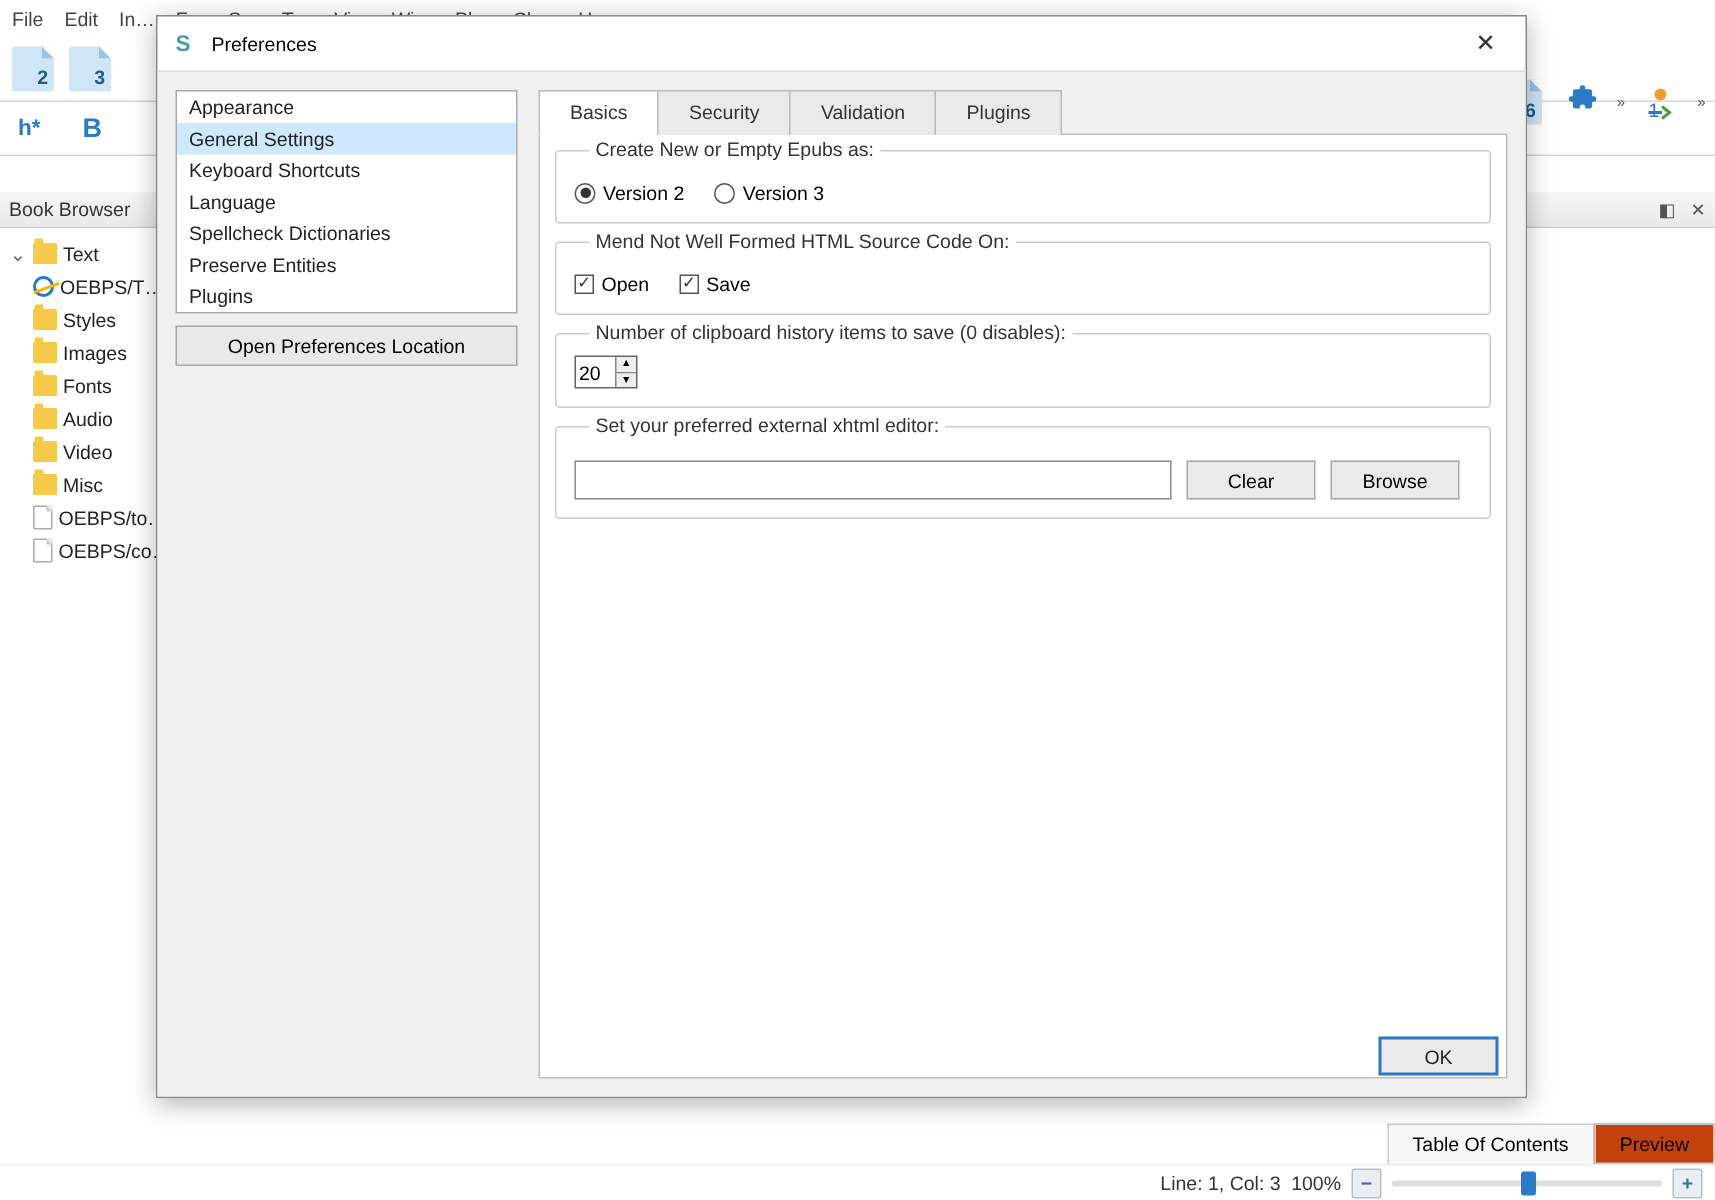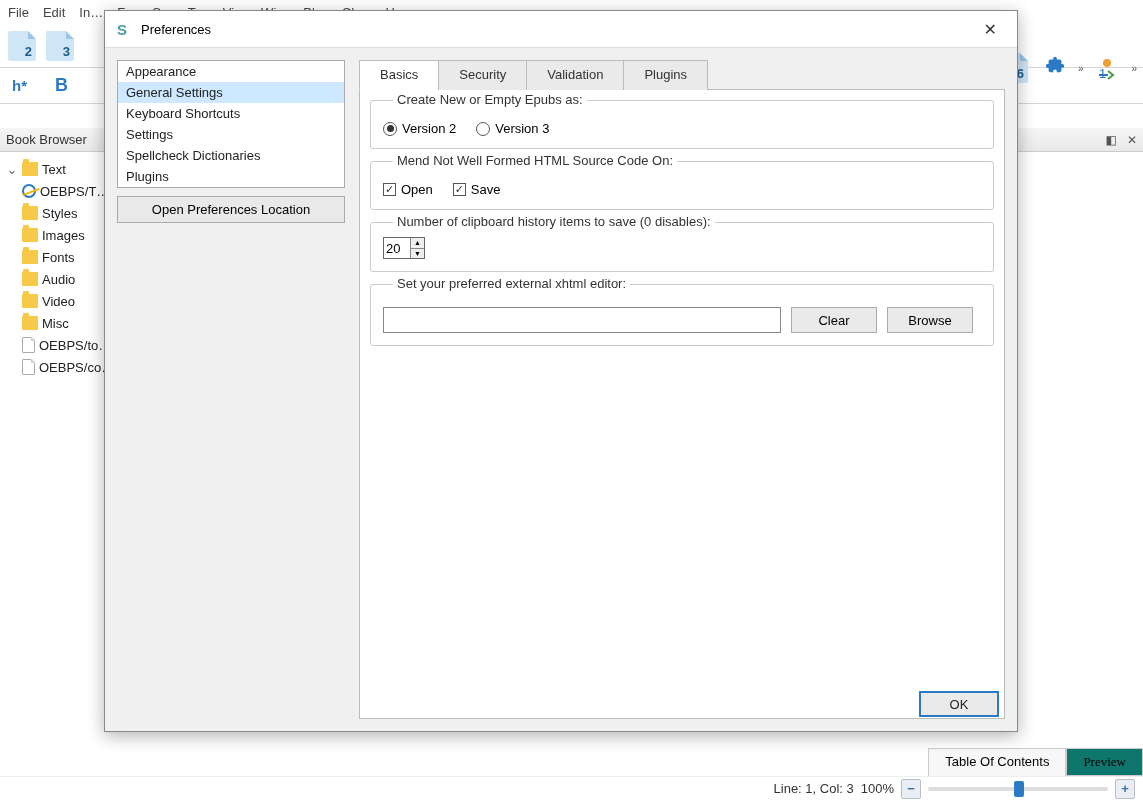--- a/index.html
+++ b/index.html
@@ -34,21 +34,21 @@
 .folder-icon::before{content:"";position:absolute;top:-3px;left:1px;width:6px;height:3px;background:#f7c948;border-radius:1px 1px 0 0;}
 .file-icon{width:13px;height:16px;background:#fff;border:1px solid #aaa;border-radius:1px;display:inline-block;position:relative;}
 .file-icon::before{content:"";position:absolute;top:-1px;right:-1px;border-top:4px solid #f0f0f0;border-left:4px solid #ccc;}
 .ie-icon{width:14px;height:14px;border:2px solid #2a7ac5;border-radius:50%;display:inline-block;position:relative;}
 .ie-icon::after{content:"";position:absolute;left:-2px;top:5px;width:18px;height:2px;background:#f7b500;transform:rotate(-20deg);}
 .expand{color:#666;width:12px;text-align:center;display:inline-block;}
 
 
 .bottom-tabs{position:absolute;right:0;bottom:24px;display:flex;gap:0;}
 .bottom-tab{padding:5px 16px;border:1px solid #ccc;background:#f7f7f7;border-bottom:none;}
-.bottom-tab.inactive{background:#0f766e;border:1px solid #ccc;border-bottom:1px solid #ccc;font-family:Liberation Serif, serif;}
+.bottom-tab.inactive{background:#c2410c;border:1px solid #ccc;border-bottom:1px solid #ccc;}
 
 .statusbar{position:absolute;left:0;right:0;bottom:0;height:24px;background:#fff;display:flex;justify-content:flex-end;align-items:center;padding:0 8px;gap:7px;color:#333;border-top:1px solid #eee;}
 .zoom-slider{width:180px;height:4px;background:#ddd;position:relative;border-radius:2px;}
 .zoom-thumb{position:absolute;top:-6px;left:48%;width:10px;height:16px;background:#2a7ac5;border-radius:2px;}
 .zoom-btn{width:20px;height:20px;border:1px solid #bbc;background:#e9eef5;display:flex;align-items:center;justify-content:center;color:#3a6ea5;font-weight:bold;border-radius:2px;}
 
 
 .dialog{position:absolute;left:104px;top:10px;width:914px;height:722px;background:#fff;border:1px solid #888;box-shadow:0 4px 16px rgba(0,0,0,0.3);display:flex;flex-direction:column;}
 .dlg-titlebar{height:36px;display:flex;align-items:center;justify-content:space-between;padding:0 12px;}
 .dlg-titlebar .left{display:flex;align-items:center;gap:8px;}
@@ -223,22 +223,23 @@
     </div>
     <div class="dlg-close">✕</div>
   </div>
   <div class="dlg-body">
     <div class="left-col">
       <div class="side-list">
         <div class="items">
           <div class="side-item">Appearance</div>
           <div class="side-item selected">General Settings</div>
           <div class="side-item">Keyboard Shortcuts</div>
-          <div class="side-item">Settings</div>
+          <div class="side-item">Language</div>
           <div class="side-item">Spellcheck Dictionaries</div>
+          <div class="side-item">Preserve Entities</div>
           <div class="side-item">Plugins</div>
         </div>
       </div>
       <div class="open-loc-btn">Open Preferences Location</div>
     </div>
 
     <div class="right-pane">
       <div class="tabs">
         <div class="tab active">Basics</div>
         <div class="tab">Security</div>

